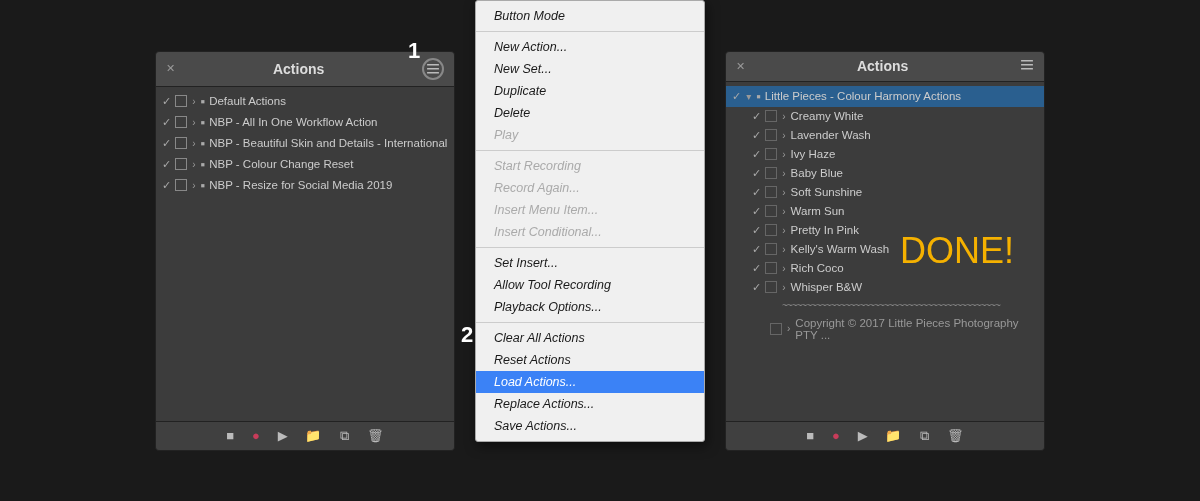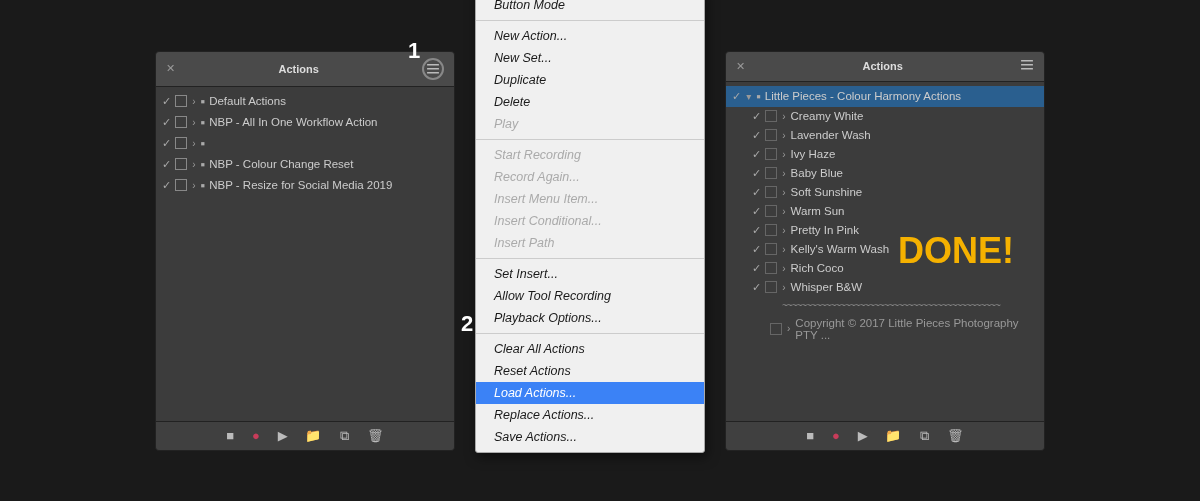--- a/index.html
+++ b/index.html
@@ -30,21 +30,21 @@
       background: #4a4a4a;
       border-bottom: 1px solid #222;
       padding: 6px 10px;
       display: flex;
       align-items: center;
       justify-content: space-between;
       border-radius: 4px 4px 0 0;
     }
 
     .panel-title {
-      font-size: 11px;
+      font-size: 14px;
       font-weight: 600;
       color: #ddd;
     }
 
     .panel-close {
       font-size: 11px;
       color: #999;
       cursor: pointer;
     }
 
@@ -211,21 +211,21 @@
     .indent {
       margin-left: 20px;
     }
 
     .done-text {
       position: absolute;
       right: 30px;
       top: 50%;
       transform: translateY(-50%);
       font-size: 36px;
-      font-weight: 700;
+      font-weight: 400;
       color: #f5b100;
       z-index: 5;
       pointer-events: none;
     }
 
     .selected-set {
       background: #2a5f8f;
     }
 
     .dashes-item {
@@ -268,20 +268,21 @@
       <div class="record-box"></div>
       <span class="arrow">›</span>
       <span class="folder-icon">▪</span>
       <span>NBP - All In One Workflow Action</span>
     </div>
     <div class="action-item">
       <span class="check-on">✓</span>
       <div class="record-box"></div>
       <span class="arrow">›</span>
       <span class="folder-icon">▪</span>
+      <span>NBP - Beautiful Skin and Details  - International</span>
     </div>
     <div class="action-item">
       <span class="check-on">✓</span>
       <div class="record-box"></div>
       <span class="arrow">›</span>
       <span class="folder-icon">▪</span>
       <span>NBP - Colour Change Reset</span>
     </div>
     <div class="action-item">
       <span class="check-on">✓</span>
@@ -310,21 +311,20 @@
     <div class="menu-item">New Action...</div>
     <div class="menu-item">New Set...</div>
     <div class="menu-item">Duplicate</div>
     <div class="menu-item">Delete</div>
     <div class="menu-item disabled">Play</div>
     <div class="menu-separator"></div>
     <div class="menu-item disabled">Start Recording</div>
     <div class="menu-item disabled">Record Again...</div>
     <div class="menu-item disabled">Insert Menu Item...</div>
     <div class="menu-item disabled">Insert Conditional...</div>
-    <div class="menu-item disabled">Insert Path</div>
     <div class="menu-separator"></div>
     <div class="menu-item">Set Insert...</div>
     <div class="menu-item">Allow Tool Recording</div>
     <div class="menu-item">Playback Options...</div>
     <div class="menu-separator"></div>
     <div class="menu-item">Clear All Actions</div>
     <div class="menu-item">Reset Actions</div>
     <div class="menu-item highlighted">Load Actions...</div>
     <div class="menu-item">Replace Actions...</div>
     <div class="menu-item">Save Actions...</div>

